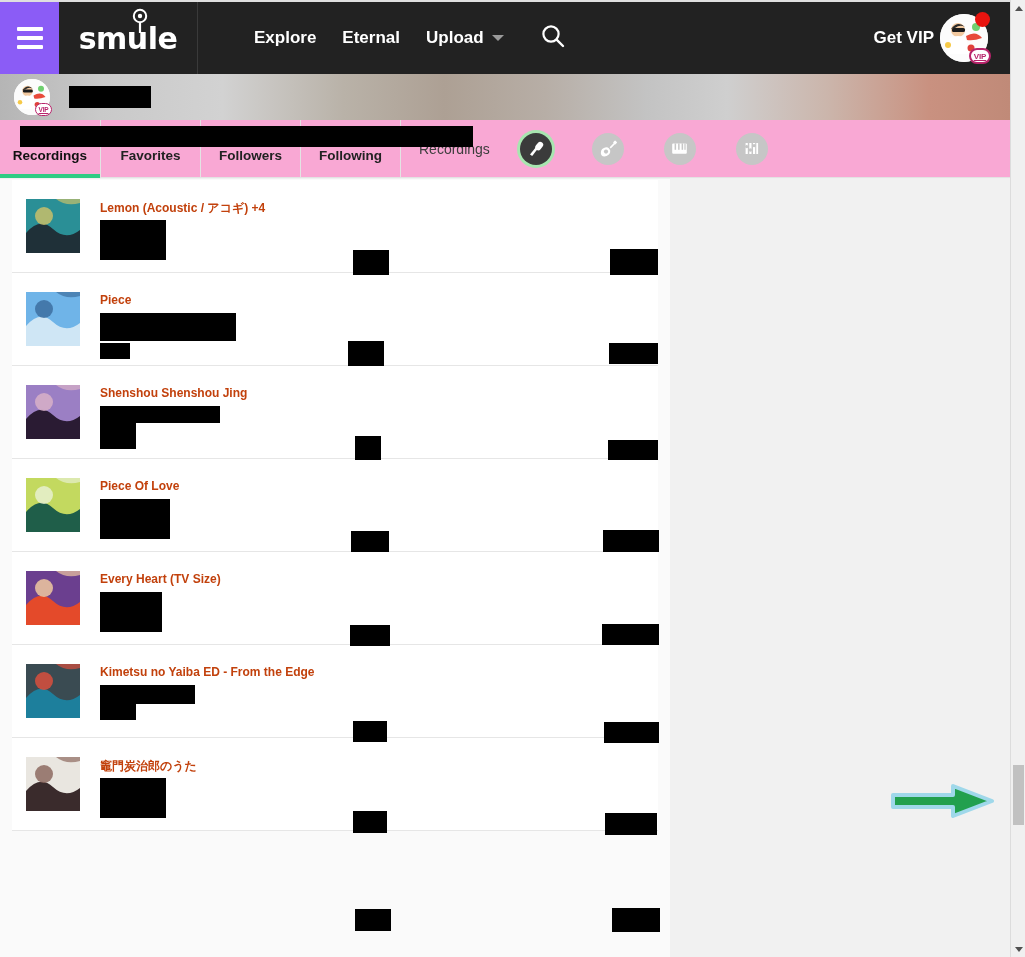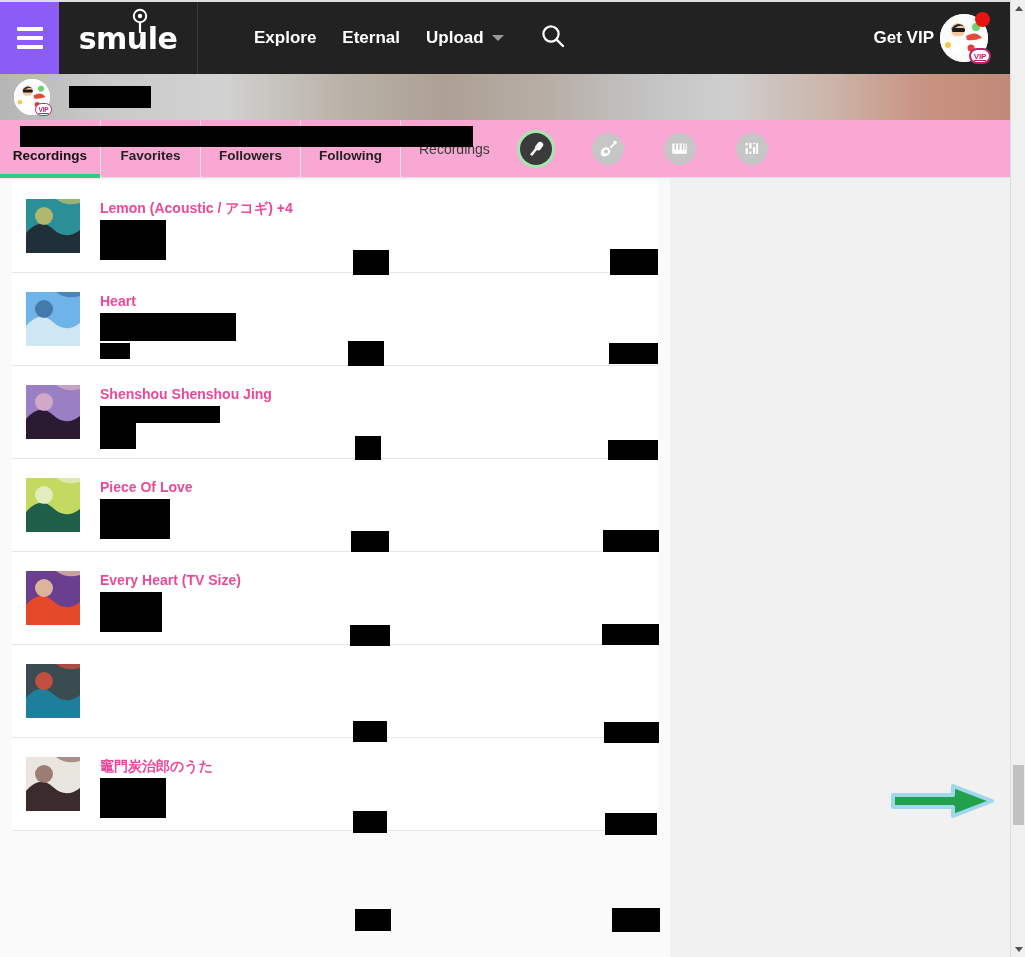--- a/index.html
+++ b/index.html
@@ -136,22 +136,22 @@
     position: relative; cursor: pointer;
   }
   .row:first-child { margin-top: 1px; }
   .thumb {
     width: 54px; height: 54px; margin-left: 14px; flex: none;
     background: #ddd; overflow: hidden; position: relative;
   }
   .thumb-inner { position: absolute; inset: 0; }
   .rowbody { margin-left: 20px; flex: 1; position: relative; height: 100%; }
   .song-title {
-    position: absolute; top: 20px; left: 0; font-size: 14px;
-    font-weight: bold; color: #ec4899; white-space: nowrap;
+    position: absolute; top: 20px; left: 0; font-size: 12px;
+    font-weight: bold; color: #c2410c; white-space: nowrap;
   }
   .meta-redact { position: absolute; background: #000; }
 
   
   .rightpane {
     position: absolute; top: 179px; left: 670px; width: 340px; bottom: 0;
     background: #f1f1f1;
   }
 
   
@@ -358,21 +358,21 @@
       <div class="row">
         <div class="thumb">
           <svg class="thumb-inner" viewBox="0 0 54 54" preserveAspectRatio="none">
             <rect width="54" height="54" fill="#6fb4e8"></rect>
             <path d="M0 34 q14 -16 27 -4 q13 12 27 1 L54 54 L0 54 Z" fill="#cfe6f5"></path>
             <circle cx="18" cy="17" r="9" fill="#3d6fa0" opacity="0.85"></circle>
             <path d="M30 0 q10 8 24 4 L54 0 Z" fill="#3d6fa0" opacity="0.7"></path>
           </svg>
         </div>
         <div class="rowbody">
-          <div class="song-title">Heart</div>
+          <div class="song-title">Piece</div>
           <div class="meta-redact" style="left: 0px; top: 40px; width: 136px; height: 28px;"></div>
           <div class="meta-redact" style="left: 0px; top: 70px; width: 30px; height: 16px;"></div>
         </div>
       </div>
       <div class="row">
         <div class="thumb">
           <svg class="thumb-inner" viewBox="0 0 54 54" preserveAspectRatio="none">
             <rect width="54" height="54" fill="#9b7fc4"></rect>
             <path d="M0 34 q14 -16 27 -4 q13 12 27 1 L54 54 L0 54 Z" fill="#2a1b33"></path>
             <circle cx="18" cy="17" r="9" fill="#d8b0c8" opacity="0.85"></circle>
@@ -414,20 +414,25 @@
         </div>
       </div>
       <div class="row">
         <div class="thumb">
           <svg class="thumb-inner" viewBox="0 0 54 54" preserveAspectRatio="none">
             <rect width="54" height="54" fill="#3a4b52"></rect>
             <path d="M0 34 q14 -16 27 -4 q13 12 27 1 L54 54 L0 54 Z" fill="#1d7f9c"></path>
             <circle cx="18" cy="17" r="9" fill="#d94f3d" opacity="0.85"></circle>
             <path d="M30 0 q10 8 24 4 L54 0 Z" fill="#d94f3d" opacity="0.7"></path>
           </svg>
+        </div>
+        <div class="rowbody">
+          <div class="song-title">Kimetsu no Yaiba ED - From the Edge</div>
+          <div class="meta-redact" style="left: 0px; top: 40px; width: 95px; height: 19px;"></div>
+          <div class="meta-redact" style="left: 0px; top: 58px; width: 36px; height: 17px;"></div>
         </div>
       </div>
       <div class="row">
         <div class="thumb">
           <svg class="thumb-inner" viewBox="0 0 54 54" preserveAspectRatio="none">
             <rect width="54" height="54" fill="#e9e6e0"></rect>
             <path d="M0 34 q14 -16 27 -4 q13 12 27 1 L54 54 L0 54 Z" fill="#3a2b2c"></path>
             <circle cx="18" cy="17" r="9" fill="#8d6a60" opacity="0.85"></circle>
             <path d="M30 0 q10 8 24 4 L54 0 Z" fill="#8d6a60" opacity="0.7"></path>
           </svg>

